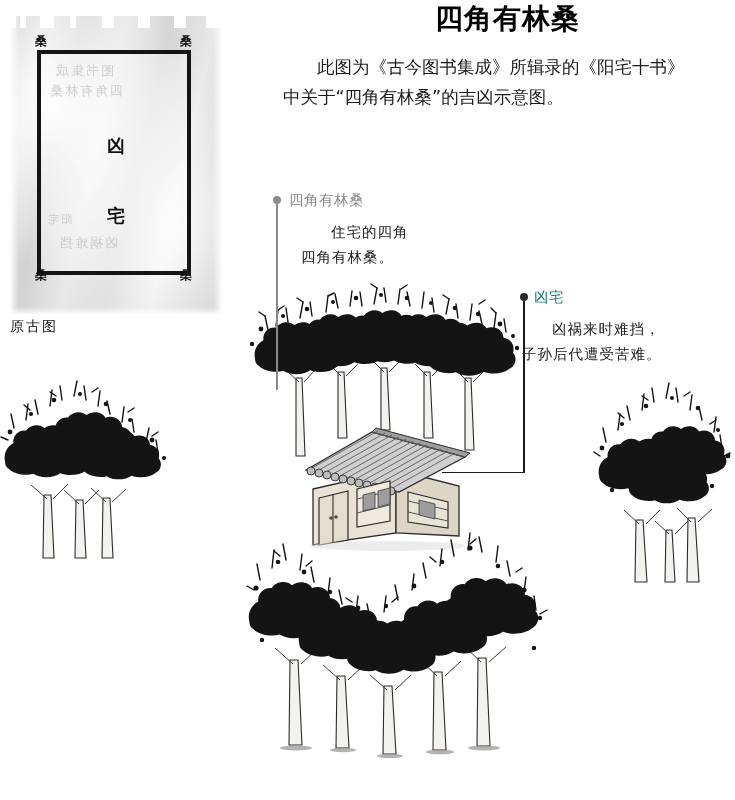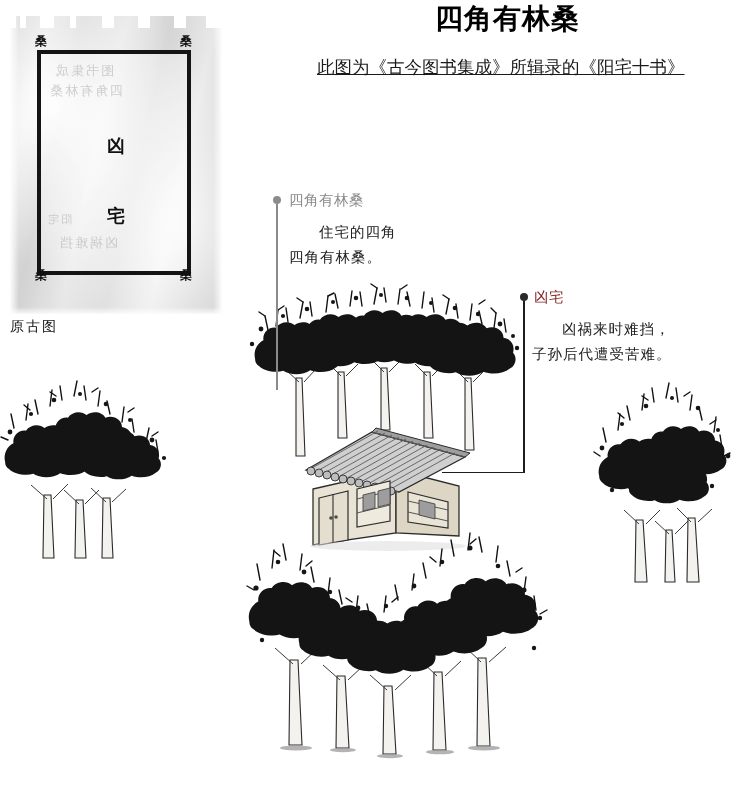--- a/index.html
+++ b/index.html
@@ -31,21 +31,20 @@
   }
   #intro {
     position: absolute;
     left: 283px;
     top: 52px;
     width: 448px;
     font-size: 17.5px;
     line-height: 30px;
     color: #1a1a1a;
     text-align: left;
-    text-decoration: underline;
   }
   #intro .indent { display: inline-block; width: 34px; }
 
   
   #old-figure {
     position: absolute;
     left: 10px;
     top: 16px;
     width: 212px;
     height: 298px;
@@ -167,28 +166,28 @@
     line-height: 25px;
     white-space: nowrap;
     letter-spacing: 1px;
   }
   .callout .ann-body .indent { display: inline-block; width: 30px; }
 
   #callout-trees { left: 273px; top: 196px; }
   #callout-trees .dot  { background: #8c8c8c; }
   #callout-trees .stem { background: #8a8a8a; top: 8px; height: 186px; }
   #callout-trees .ann-title { left: 16px; top: -5px; color: #8a8a8a; }
-  #callout-trees .ann-body  { left: 16px; top: 24px; color: #202020; }
+  #callout-trees .ann-body  { left: 28px; top: 24px; color: #202020; }
 
   #callout-house { left: 520px; top: 293px; }
   #callout-house .dot  { background: #2a2a2a; }
   #callout-house .stem { background: #1c1c1c; top: 8px; height: 172px; }
   #callout-house .elbow { background: #1c1c1c; left: -78px; top: 179px; width: 82px; }
-  #callout-house .ann-title { left: 14px; top: -5px; color: #7f1d1d; }
-  #callout-house .ann-body  { left: 12px; top: 24px; color: #202020; }
+  #callout-house .ann-title { left: 14px; top: -5px; color: #0f766e; }
+  #callout-house .ann-body  { left: 2px; top: 24px; color: #202020; }
 
   
   #scene { position: absolute; left: 0; top: 0; width: 735px; height: 800px; }
   #scene svg { display: block; }
 </style>
 </head>
 <body>
 
 <div id="old-figure">
   <div class="paper"></div>
@@ -210,20 +209,21 @@
   <div class="torn-top"></div>
   <div class="edge-l"></div>
   <div class="edge-r"></div>
   <div class="edge-b"></div>
 </div>
 <div id="old-caption">原古图</div>
 
 <div id="page-title">四角有林桑</div>
 <div id="intro">
   <span class="indent"></span><span>此图为《古今图书集成》所辑录的《阳宅十书》</span><br>
+  <span>中关于“四角有林桑”的吉凶示意图。</span>
 </div>
 
 <div id="scene">
 <svg width="735" height="800" viewBox="0 0 735 800" xmlns="http://www.w3.org/2000/svg">
   <defs>
 
     <g id="leafclump">
       <path d="M0,0 l4,-6 l3,6 l6,-3 l-3,6 l6,3 l-7,2 l1,6 l-6,-4 l-4,6 l-2,-7 l-7,1 l4,-5 l-5,-4 l7,-1 z"></path>
     </g>
     <clipPath id="pageclip">

